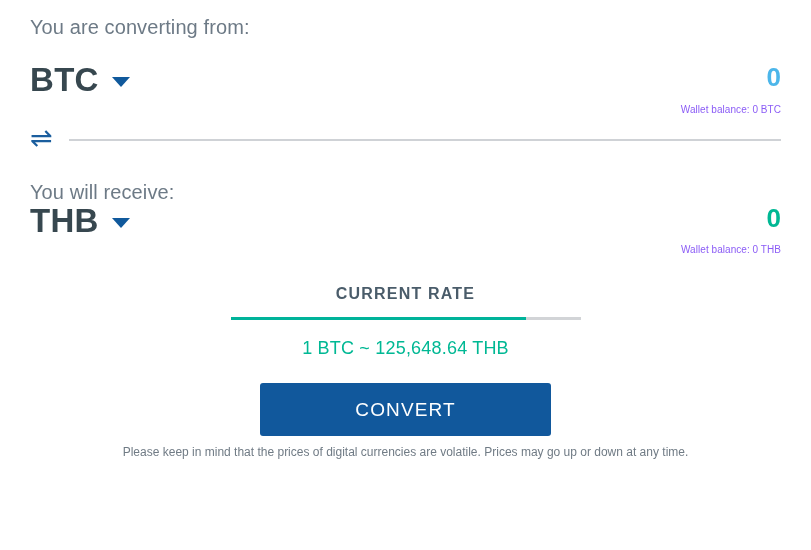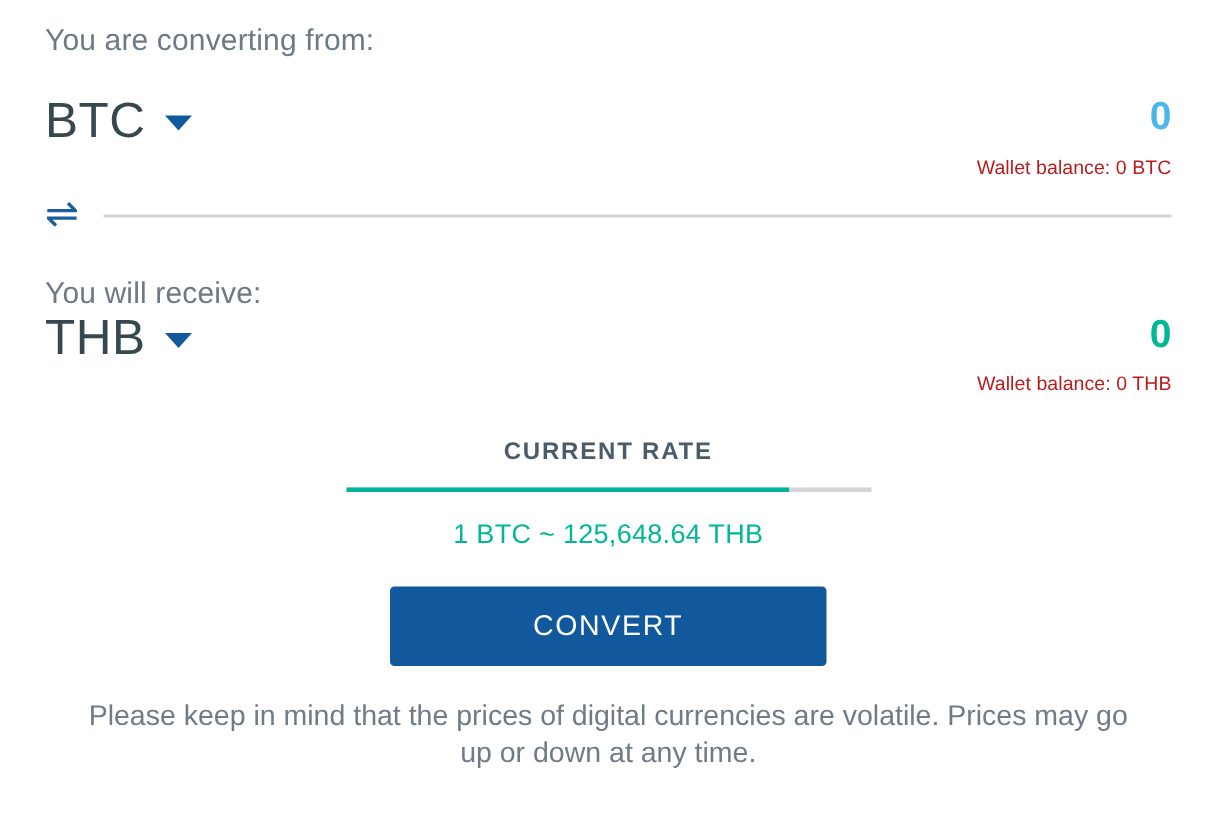--- a/index.html
+++ b/index.html
@@ -40,21 +40,21 @@
   .currency-picker {
     display: flex;
     align-items: center;
     gap: 13px;
     cursor: pointer;
     user-select: none;
   }
 
   .currency-code {
     font-size: 33px;
-    font-weight: 400;
+    font-weight: 700;
     color: #37474f;
     line-height: 1;
     letter-spacing: 0.3px;
   }
 
   .caret-icon {
     display: inline-block;
     width: 0;
     height: 0;
     border-left: 9px solid transparent;
@@ -80,22 +80,22 @@
     line-height: 1.1;
     padding: 0;
     margin: 0;
     width: 230px;
   }
 
   .amount-from { color: #4cb6ea; }
   .amount-to   { color: #00b894; }
 
   .wallet-balance {
-    font-size: 13px;
-    color: #b91c1c;
+    font-size: 10px;
+    color: #8b5cf6;
     margin-top: 12px;
     letter-spacing: 0.05px;
     text-align: right;
   }
 
   
   .swap-row {
     display: flex;
     align-items: center;
     gap: 16px;
@@ -168,24 +168,24 @@
     border: none;
     border-radius: 3px;
     font-family: "Liberation Sans", sans-serif;
     font-size: 19px;
     letter-spacing: 1.1px;
     cursor: pointer;
   }
 
   
   .disclaimer {
-    margin: 21px auto 0 auto;
+    margin: 4px auto 0 auto;
     width: 710px;
     text-align: center;
-    font-size: 19px;
+    font-size: 12px;
     line-height: 25px;
     color: #707b85;
   }
 </style>
 </head>
 <body>
 
 <div id="converter-card">
 
   <div style="padding-top:16px;">

